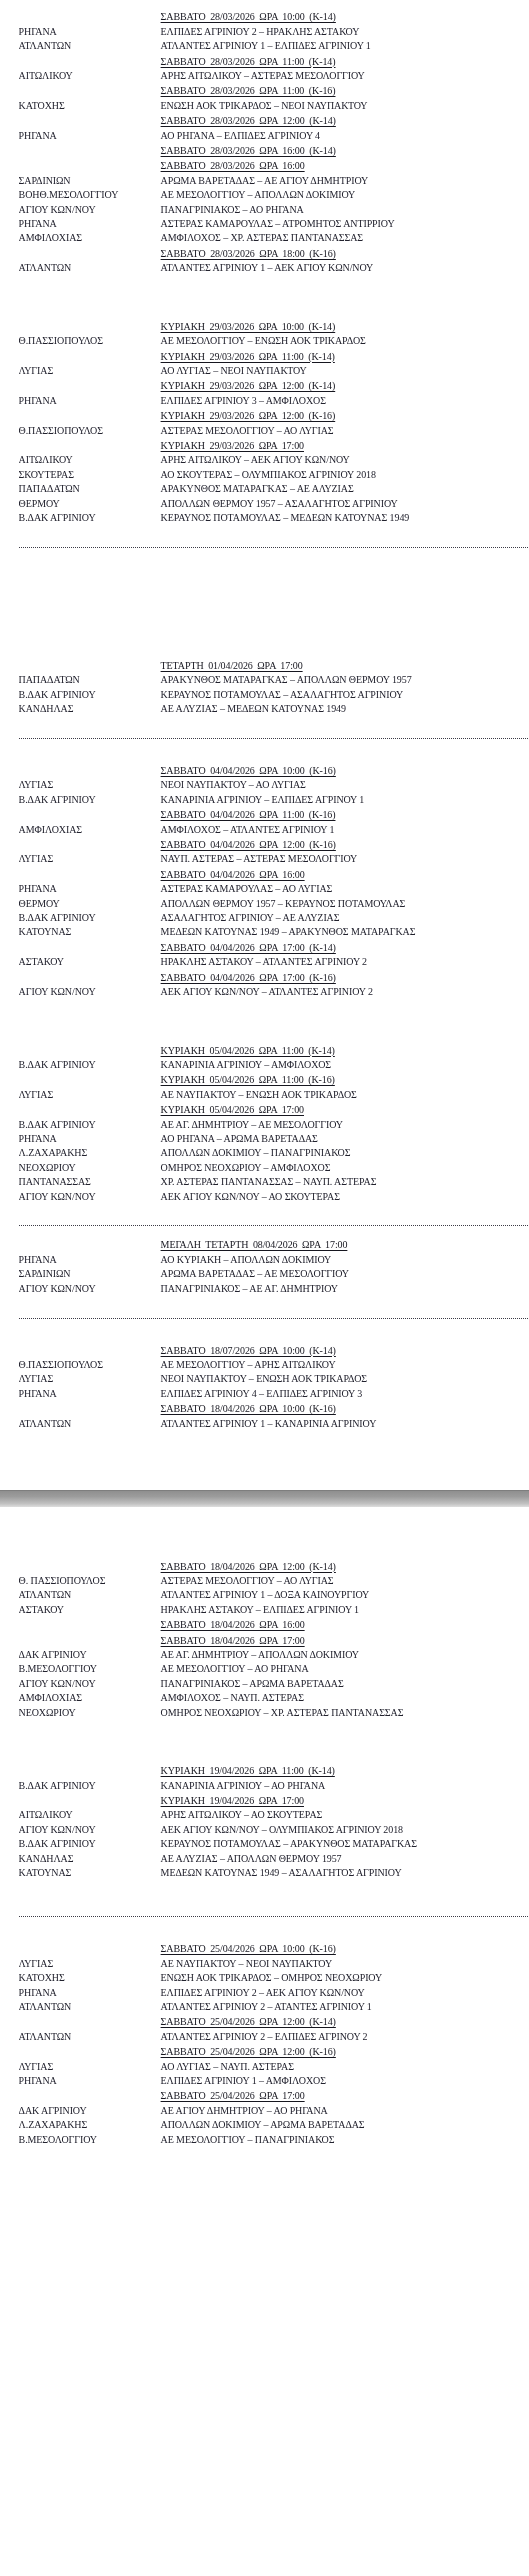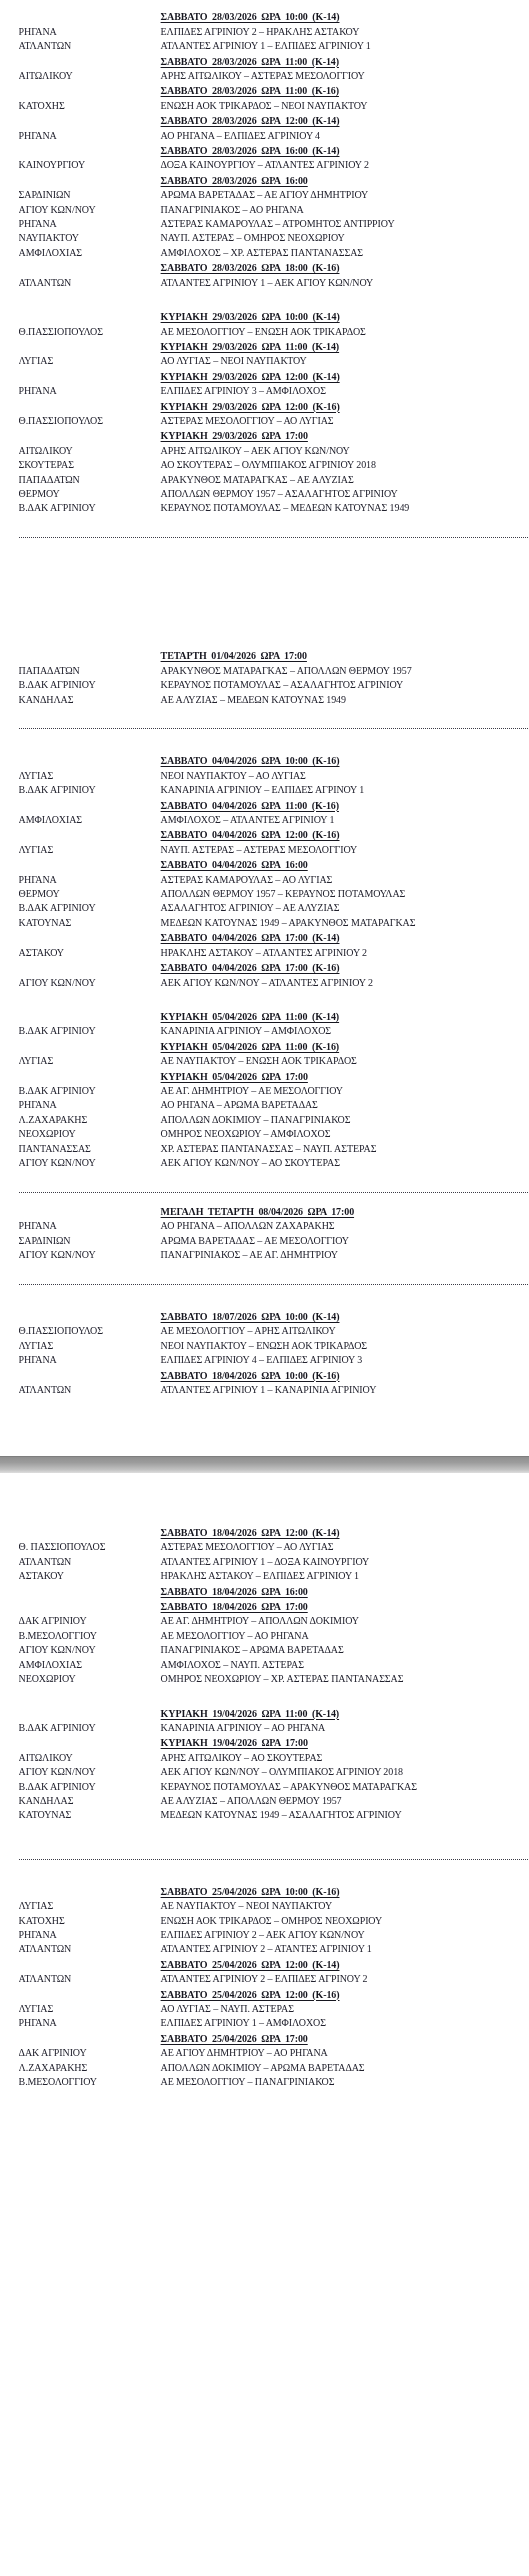--- a/index.html
+++ b/index.html
@@ -11,24 +11,24 @@
     letter-spacing: -0.1px;
   }
   .page-doc {
     padding: 6.7px 4.5px 11px 18.6px;
     box-sizing: border-box;
     width: 529px;
     overflow: hidden;
   }
   .fixture-block { margin-top: 1px; }
   .fixture-block:first-child { margin-top: 3.7px; }
-  .fixture-block.day { margin-top: 20px; }
+  .fixture-block.day { margin-top: 44px; }
   .fx-header {
     margin-left: 142px;
-    font-weight: bold;
+    font-weight: normal;
     color: #16161f;
     text-decoration: underline;
     text-decoration-thickness: 1.1px;
     text-underline-offset: 1.5px;
     word-spacing: 2.2px;
     line-height: 14.4px;
     white-space: nowrap;
   }
   .fx-row {
     display: grid;
@@ -84,42 +84,38 @@
     </section>
     <section class="fixture-block">
       <div class="fx-header">ΣΑΒΒΑΤΟ 28/03/2026 ΩΡΑ 12:00 (Κ-14)</div>
       <div class="fx-row">
         <span class="venue">ΡΗΓΑΝΑ</span>
         <span class="match">ΑΟ ΡΗΓΑΝΑ – ΕΛΠΙΔΕΣ ΑΓΡΙΝΙΟΥ 4</span>
       </div>
     </section>
     <section class="fixture-block">
       <div class="fx-header">ΣΑΒΒΑΤΟ 28/03/2026 ΩΡΑ 16:00 (Κ-14)</div>
-      <div class="fx-row">
-        <span class="venue">ΚΑΙΝΟΥΡΓΙΟΥ</span>
-        <span class="match">ΔΟΞΑ ΚΑΙΝΟΥΡΓΙΟΥ – ΑΤΛΑΝΤΕΣ ΑΓΡΙΝΙΟΥ 2</span>
-      </div>
     </section>
     <section class="fixture-block">
       <div class="fx-header">ΣΑΒΒΑΤΟ 28/03/2026 ΩΡΑ 16:00</div>
       <div class="fx-row">
         <span class="venue">ΣΑΡΔΙΝΙΩΝ</span>
         <span class="match">ΑΡΩΜΑ ΒΑΡΕΤΑΔΑΣ – ΑΕ ΑΓΙΟΥ ΔΗΜΗΤΡΙΟΥ</span>
       </div>
       <div class="fx-row">
+        <span class="venue">ΒΟΗΘ.ΜΕΣΟΛΟΓΓΙΟΥ</span>
+        <span class="match">ΑΕ ΜΕΣΟΛΟΓΓΙΟΥ – ΑΠΟΛΛΩΝ ΔΟΚΙΜΙΟΥ</span>
+      </div>
+      <div class="fx-row">
         <span class="venue">ΑΓΙΟΥ ΚΩΝ/ΝΟΥ</span>
         <span class="match">ΠΑΝΑΓΡΙΝΙΑΚΟΣ – ΑΟ ΡΗΓΑΝΑ</span>
       </div>
       <div class="fx-row">
         <span class="venue">ΡΗΓΑΝΑ</span>
         <span class="match">ΑΣΤΕΡΑΣ ΚΑΜΑΡΟΥΛΑΣ – ΑΤΡΟΜΗΤΟΣ ΑΝΤΙΡΡΙΟΥ</span>
-      </div>
-      <div class="fx-row">
-        <span class="venue">ΝΑΥΠΑΚΤΟΥ</span>
-        <span class="match">ΝΑΥΠ. ΑΣΤΕΡΑΣ – ΟΜΗΡΟΣ ΝΕΟΧΩΡΙΟΥ</span>
       </div>
       <div class="fx-row">
         <span class="venue">ΑΜΦΙΛΟΧΙΑΣ</span>
         <span class="match">ΑΜΦΙΛΟΧΟΣ – ΧΡ. ΑΣΤΕΡΑΣ ΠΑΝΤΑΝΑΣΣΑΣ</span>
       </div>
     </section>
     <section class="fixture-block">
       <div class="fx-header">ΣΑΒΒΑΤΟ 28/03/2026 ΩΡΑ 18:00 (Κ-16)</div>
       <div class="fx-row">
         <span class="venue">ΑΤΛΑΝΤΩΝ</span>
@@ -291,21 +287,21 @@
       <div class="fx-row">
         <span class="venue">ΑΓΙΟΥ ΚΩΝ/ΝΟΥ</span>
         <span class="match">ΑΕΚ ΑΓΙΟΥ ΚΩΝ/ΝΟΥ – ΑΟ ΣΚΟΥΤΕΡΑΣ</span>
       </div>
     </section>
     <div class="dotted-sep tight"></div>
     <section class="fixture-block">
       <div class="fx-header">ΜΕΓΑΛΗ ΤΕΤΑΡΤΗ 08/04/2026 ΩΡΑ 17:00</div>
       <div class="fx-row">
         <span class="venue">ΡΗΓΑΝΑ</span>
-        <span class="match">ΑΟ ΡΗΓΑΝΑ – ΑΠΟΛΛΩΝ ΖΑΧΑΡΑΚΗΣ</span>
+        <span class="match">ΑΟ ΚΥΡΙΑΚΗ – ΑΠΟΛΛΩΝ ΔΟΚΙΜΙΟΥ</span>
       </div>
       <div class="fx-row">
         <span class="venue">ΣΑΡΔΙΝΙΩΝ</span>
         <span class="match">ΑΡΩΜΑ ΒΑΡΕΤΑΔΑΣ – ΑΕ ΜΕΣΟΛΟΓΓΙΟΥ</span>
       </div>
       <div class="fx-row">
         <span class="venue">ΑΓΙΟΥ ΚΩΝ/ΝΟΥ</span>
         <span class="match">ΠΑΝΑΓΡΙΝΙΑΚΟΣ – ΑΕ ΑΓ. ΔΗΜΗΤΡΙΟΥ</span>
       </div>
     </section>

